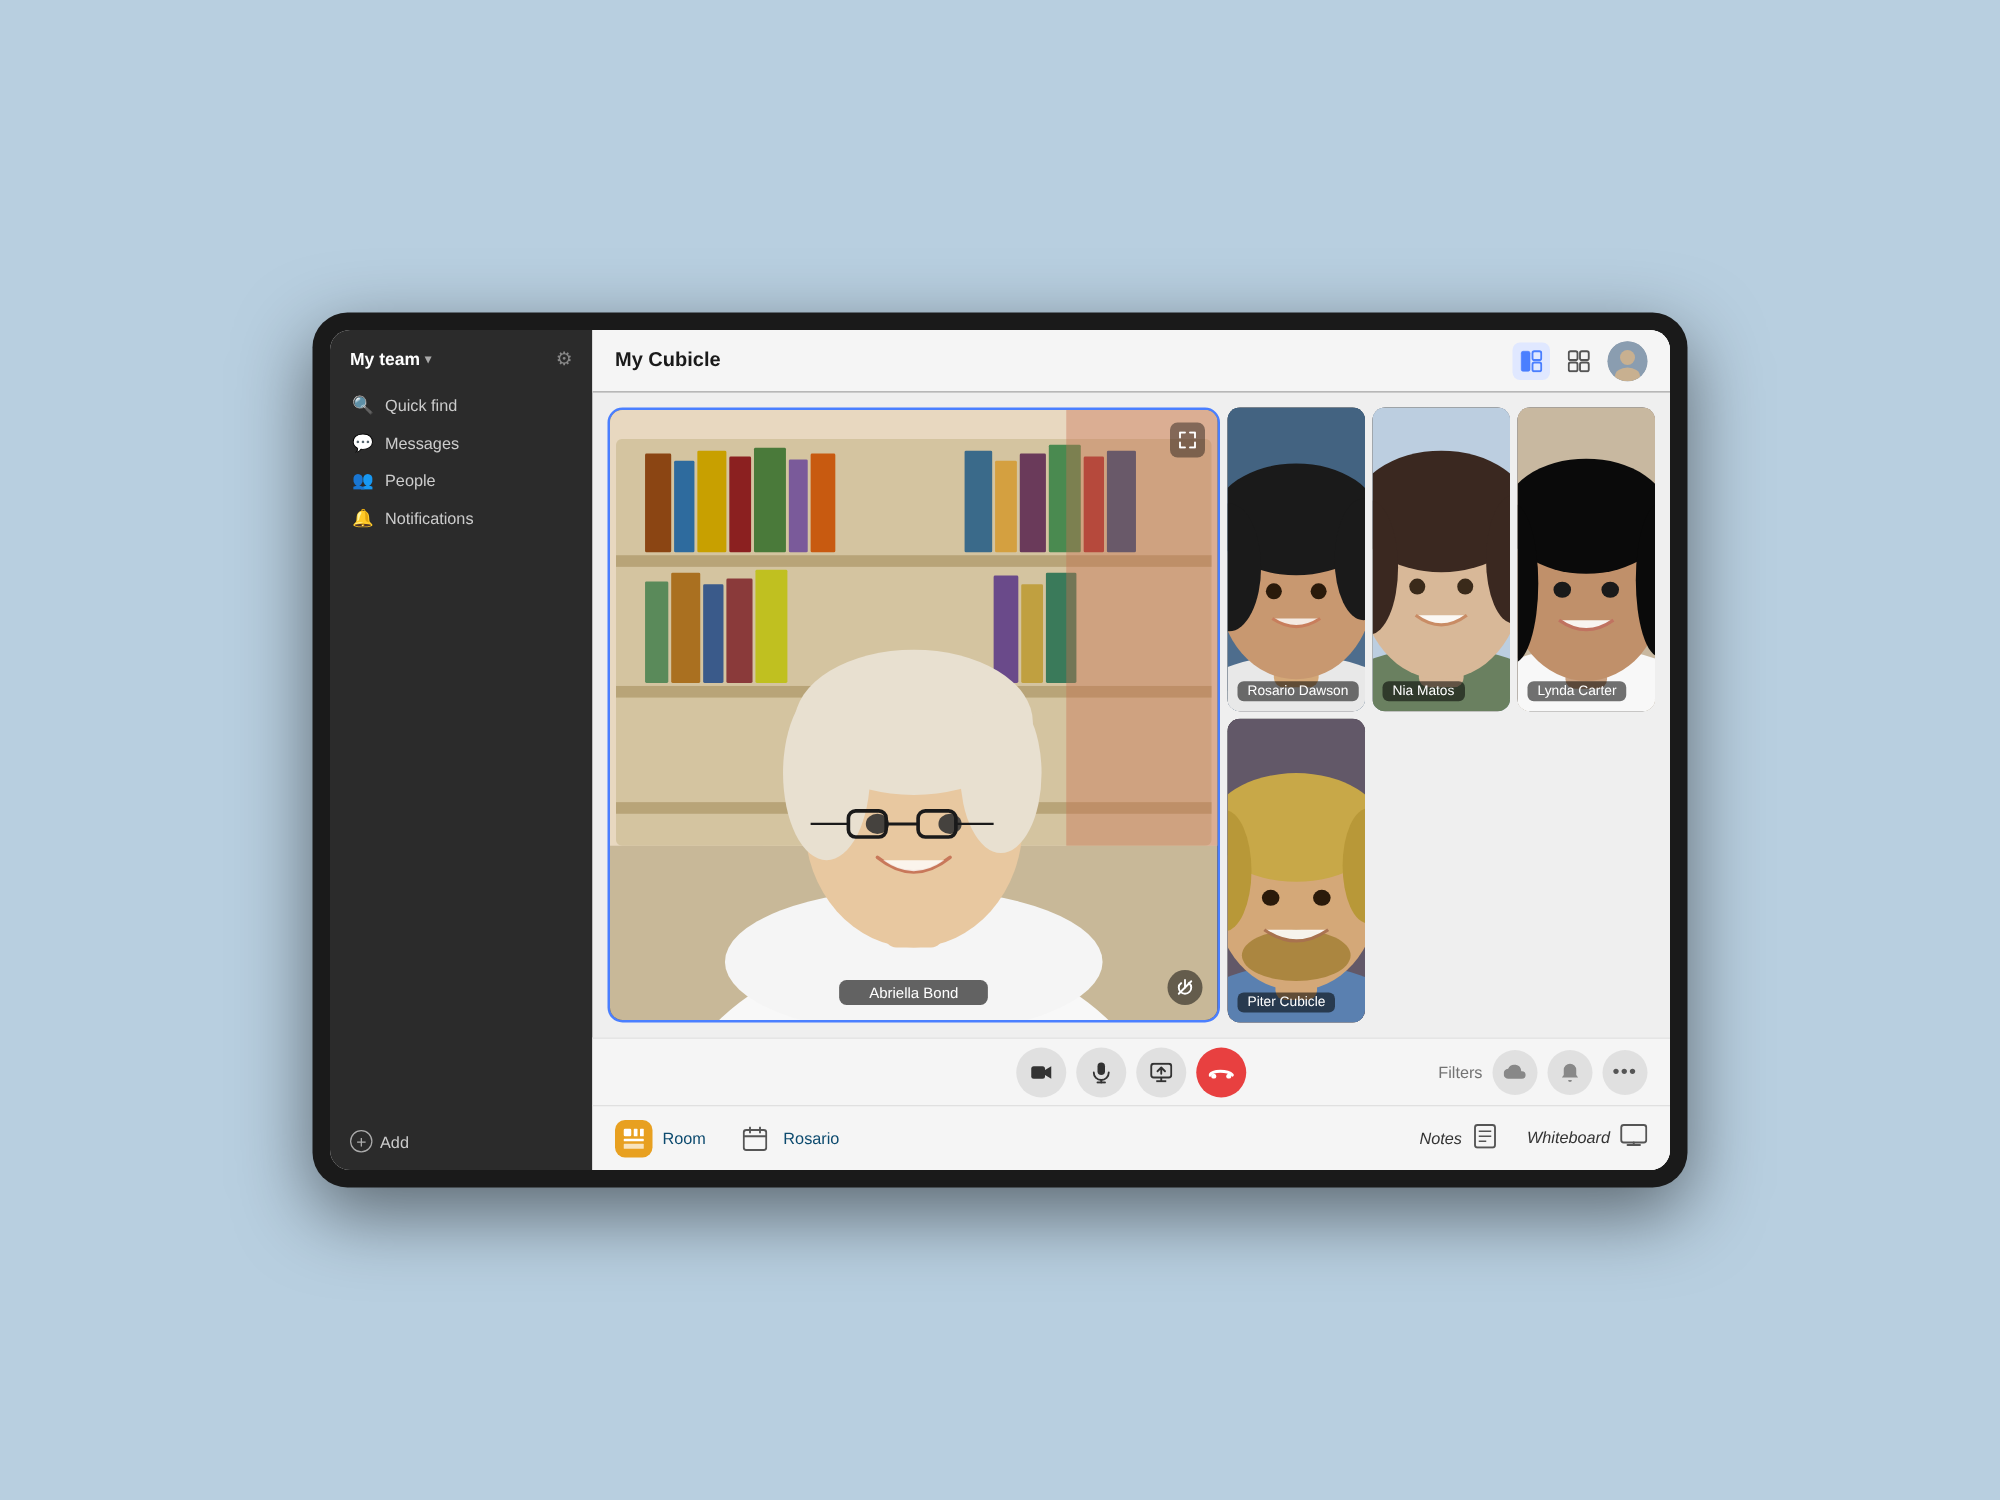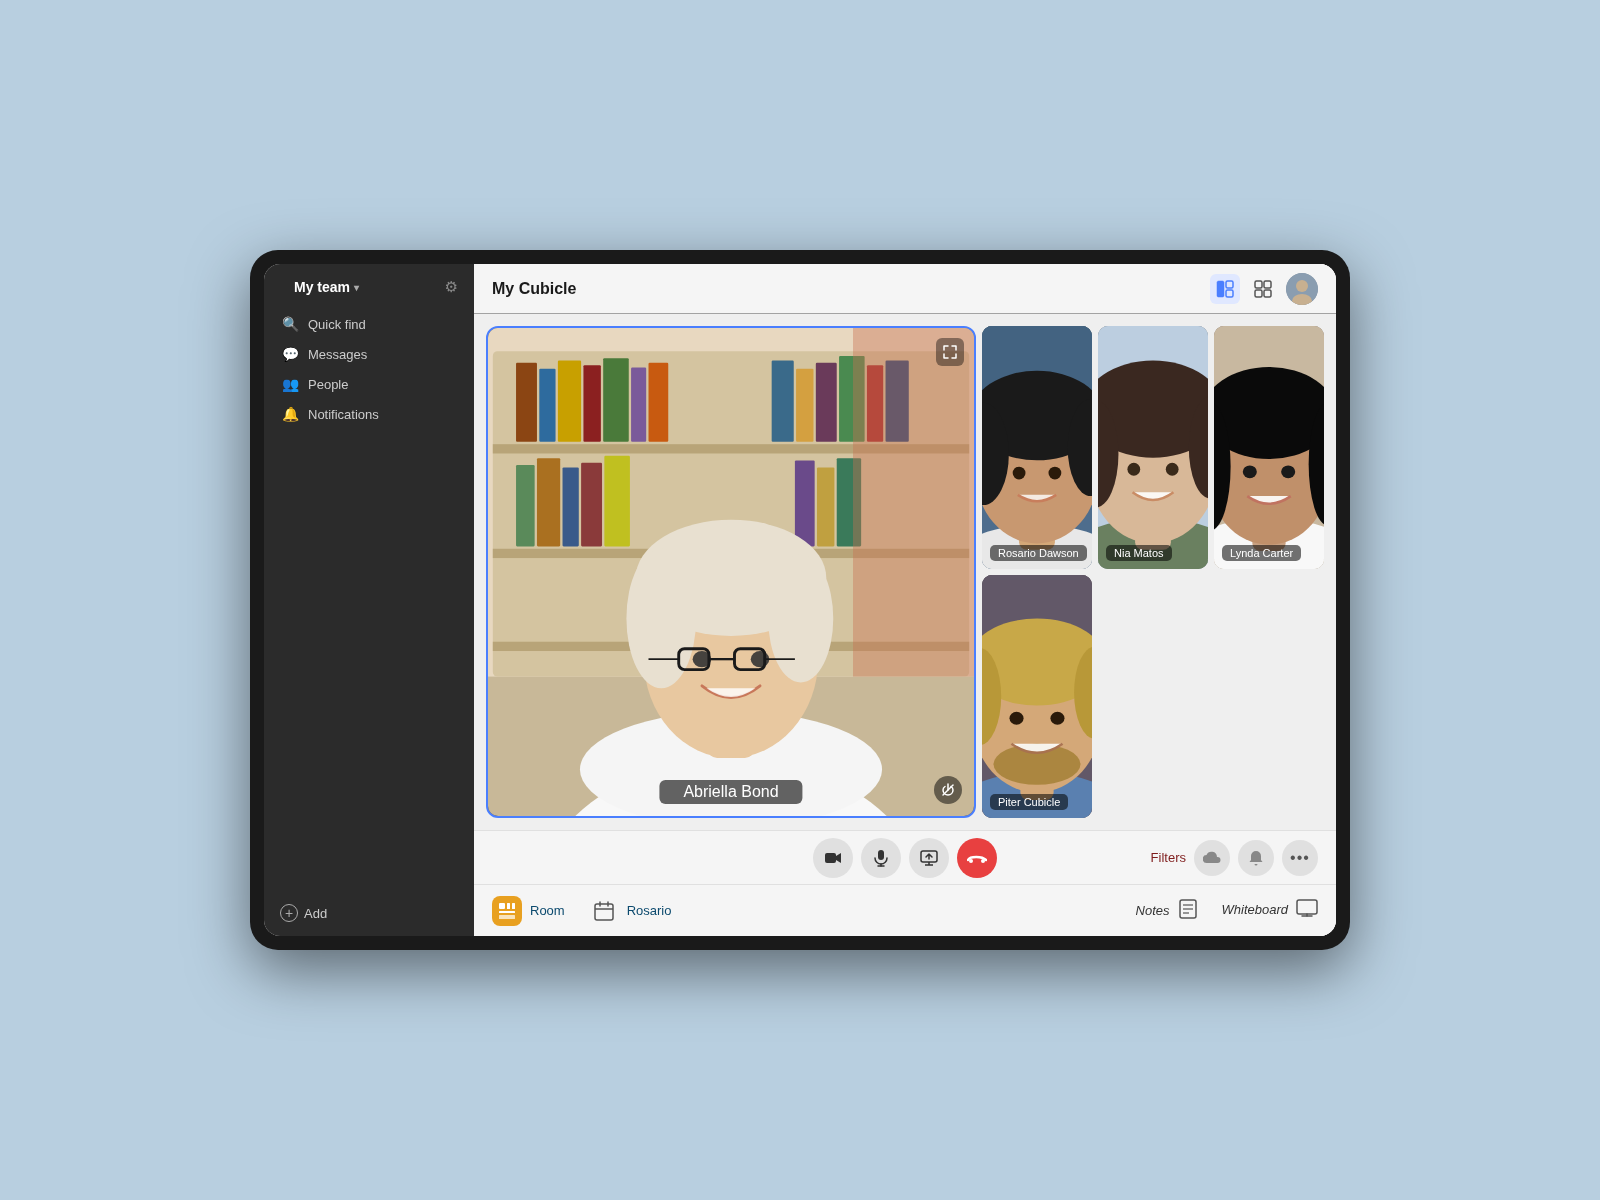--- a/index.html
+++ b/index.html
@@ -35,21 +35,20 @@
       background: #2b2b2b;
       display: flex;
       flex-direction: column;
       padding: 0;
     }
     .sidebar-header {
       display: flex;
       align-items: center;
       justify-content: space-between;
       padding: 14px 16px 10px;
-      margin-left: 14px;
     }
     .sidebar-title {
       color: #ffffff;
       font-size: 14px;
       font-weight: 600;
       display: flex;
       align-items: center;
       gap: 4px;
     }
     .sidebar-title .chevron {
@@ -183,21 +182,21 @@
       position: relative;
       background: #3a3a4a;
     }
     .video-label {
       position: absolute;
       bottom: 12px;
       left: 50%;
       transform: translateX(-50%);
       background: rgba(0,0,0,0.6);
       color: white;
-      font-size: 16px;
+      font-size: 12px;
       padding: 3px 24px;
       border-radius: 6px;
       white-space: nowrap;
     }
     .video-expand-icon {
       position: absolute;
       top: 10px;
       right: 10px;
       width: 28px;
       height: 28px;
@@ -296,21 +295,21 @@
     }
     .controls-right {
       position: absolute;
       right: 18px;
       display: flex;
       align-items: center;
       gap: 8px;
     }
     .filter-label {
       font-size: 13px;
-      color: #7f1d1d;
+      color: #737373;
     }
     .filter-icon-btn {
       width: 36px;
       height: 36px;
       border-radius: 50%;
       border: none;
       background: #e0e0e0;
       display: flex;
       align-items: center;
       justify-content: center;

